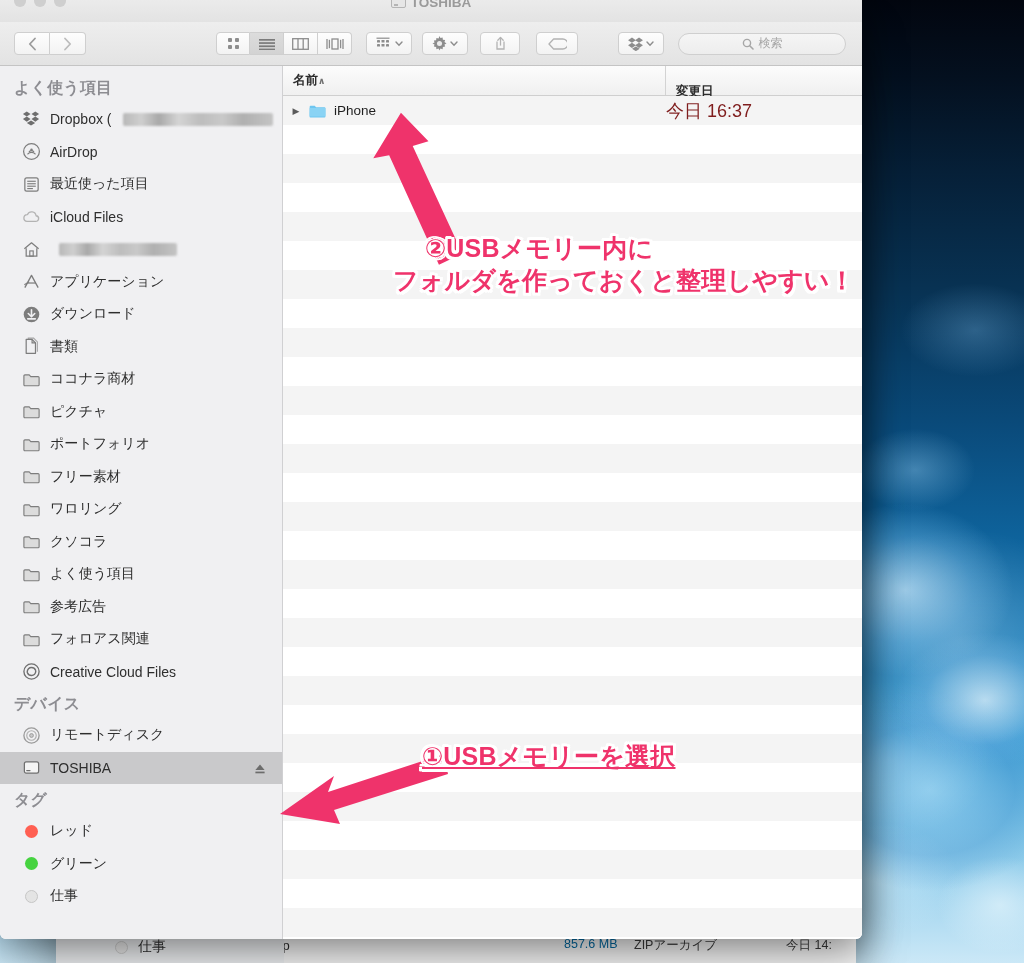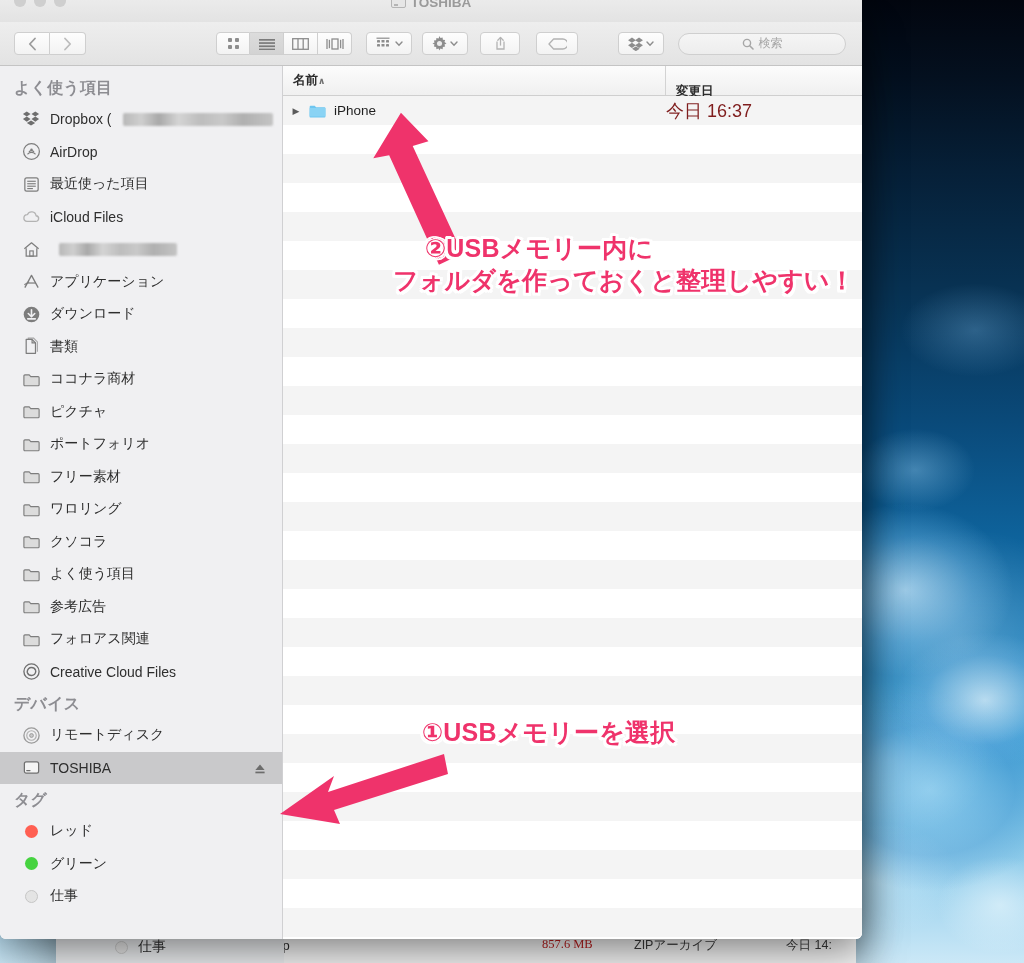--- a/index.html
+++ b/index.html
@@ -217,21 +217,21 @@
     position:absolute; font-weight:700; color:#ef336b;
     font-size:25px; line-height:1.28; white-space:nowrap;
     letter-spacing:.2px;
     text-shadow:
       -2.5px -2.5px 0 #fff,  2.5px -2.5px 0 #fff,
       -2.5px  2.5px 0 #fff,  2.5px  2.5px 0 #fff,
       -3px 0 0 #fff, 3px 0 0 #fff, 0 -3px 0 #fff, 0 3px 0 #fff,
       -2px -3px 0 #fff, 2px 3px 0 #fff, 3px -2px 0 #fff, -3px 2px 0 #fff;
   }
   #anno2 { left:425px; top:232px; }
-  #anno1 { left:422px; top:716px; }
+  #anno1 { left:422px; top:740px;text-decoration:underline; }
   .anno-line2 { margin-left:-32px; }
   .arrow-svg { position:absolute; pointer-events:none; }
 </style>
 </head>
 <body>
 
 <div id="root">
 
   <div class="wallpaper"></div>
   <div class="wall-haze"></div>
@@ -290,21 +290,21 @@
       </div>
     <div class="bg-scroll">
       <div class="bg-thumb" style="top:560px;height:105px;"></div>
       <div class="bg-thumb" style="top:205px;height:350px;background:#6d6d6d;"></div>
       <div class="bg-thumb" style="top:672px;height:120px;background:#6d6d6d;"></div>
     </div>
   </div>
 
   <div style="position:absolute;left:56px;top:930px;width:800px;height:33px;background:#f4f4f4;border-top:1px solid #e2e2e2;overflow:hidden;">
     <div style="position:absolute;left:105px;top:6px;font-size:13px;color:#2a2a2a;white-space:nowrap;">7涼子&amp;葉…07-001.zip</div>
-    <div style="position:absolute;left:486px;top:6px;font-size:12.5px;color:#b91c1c;font-family:Liberation Serif, serif;">857.6 MB</div>
+    <div style="position:absolute;left:508px;top:6px;font-size:12.5px;color:#0369a1;">857.6 MB</div>
     <div style="position:absolute;left:578px;top:6px;font-size:12.5px;color:#3a3a3a;">ZIPアーカイブ</div>
     <div style="position:absolute;left:730px;top:6px;font-size:12.5px;color:#3a3a3a;">今日 14:</div>
     <div style="position:absolute;left:84px;top:6px;width:12px;height:15px;border:1px solid #9a9a9a;border-radius:1px;background:#fff;"></div>
   </div>
 
   <div style="position:absolute;left:56px;top:930px;width:228px;height:33px;background:#eceef0;border-top:1px solid #e2e2e2;">
     <div class="tag-dot" style="position:absolute;left:56px;top:10px;background:#e9e9e9;border:1px solid #cccccc;"></div>
     <div style="position:absolute;left:82px;top:7px;font-size:14px;color:#2e2e2e;">仕事</div>
   </div>
 

